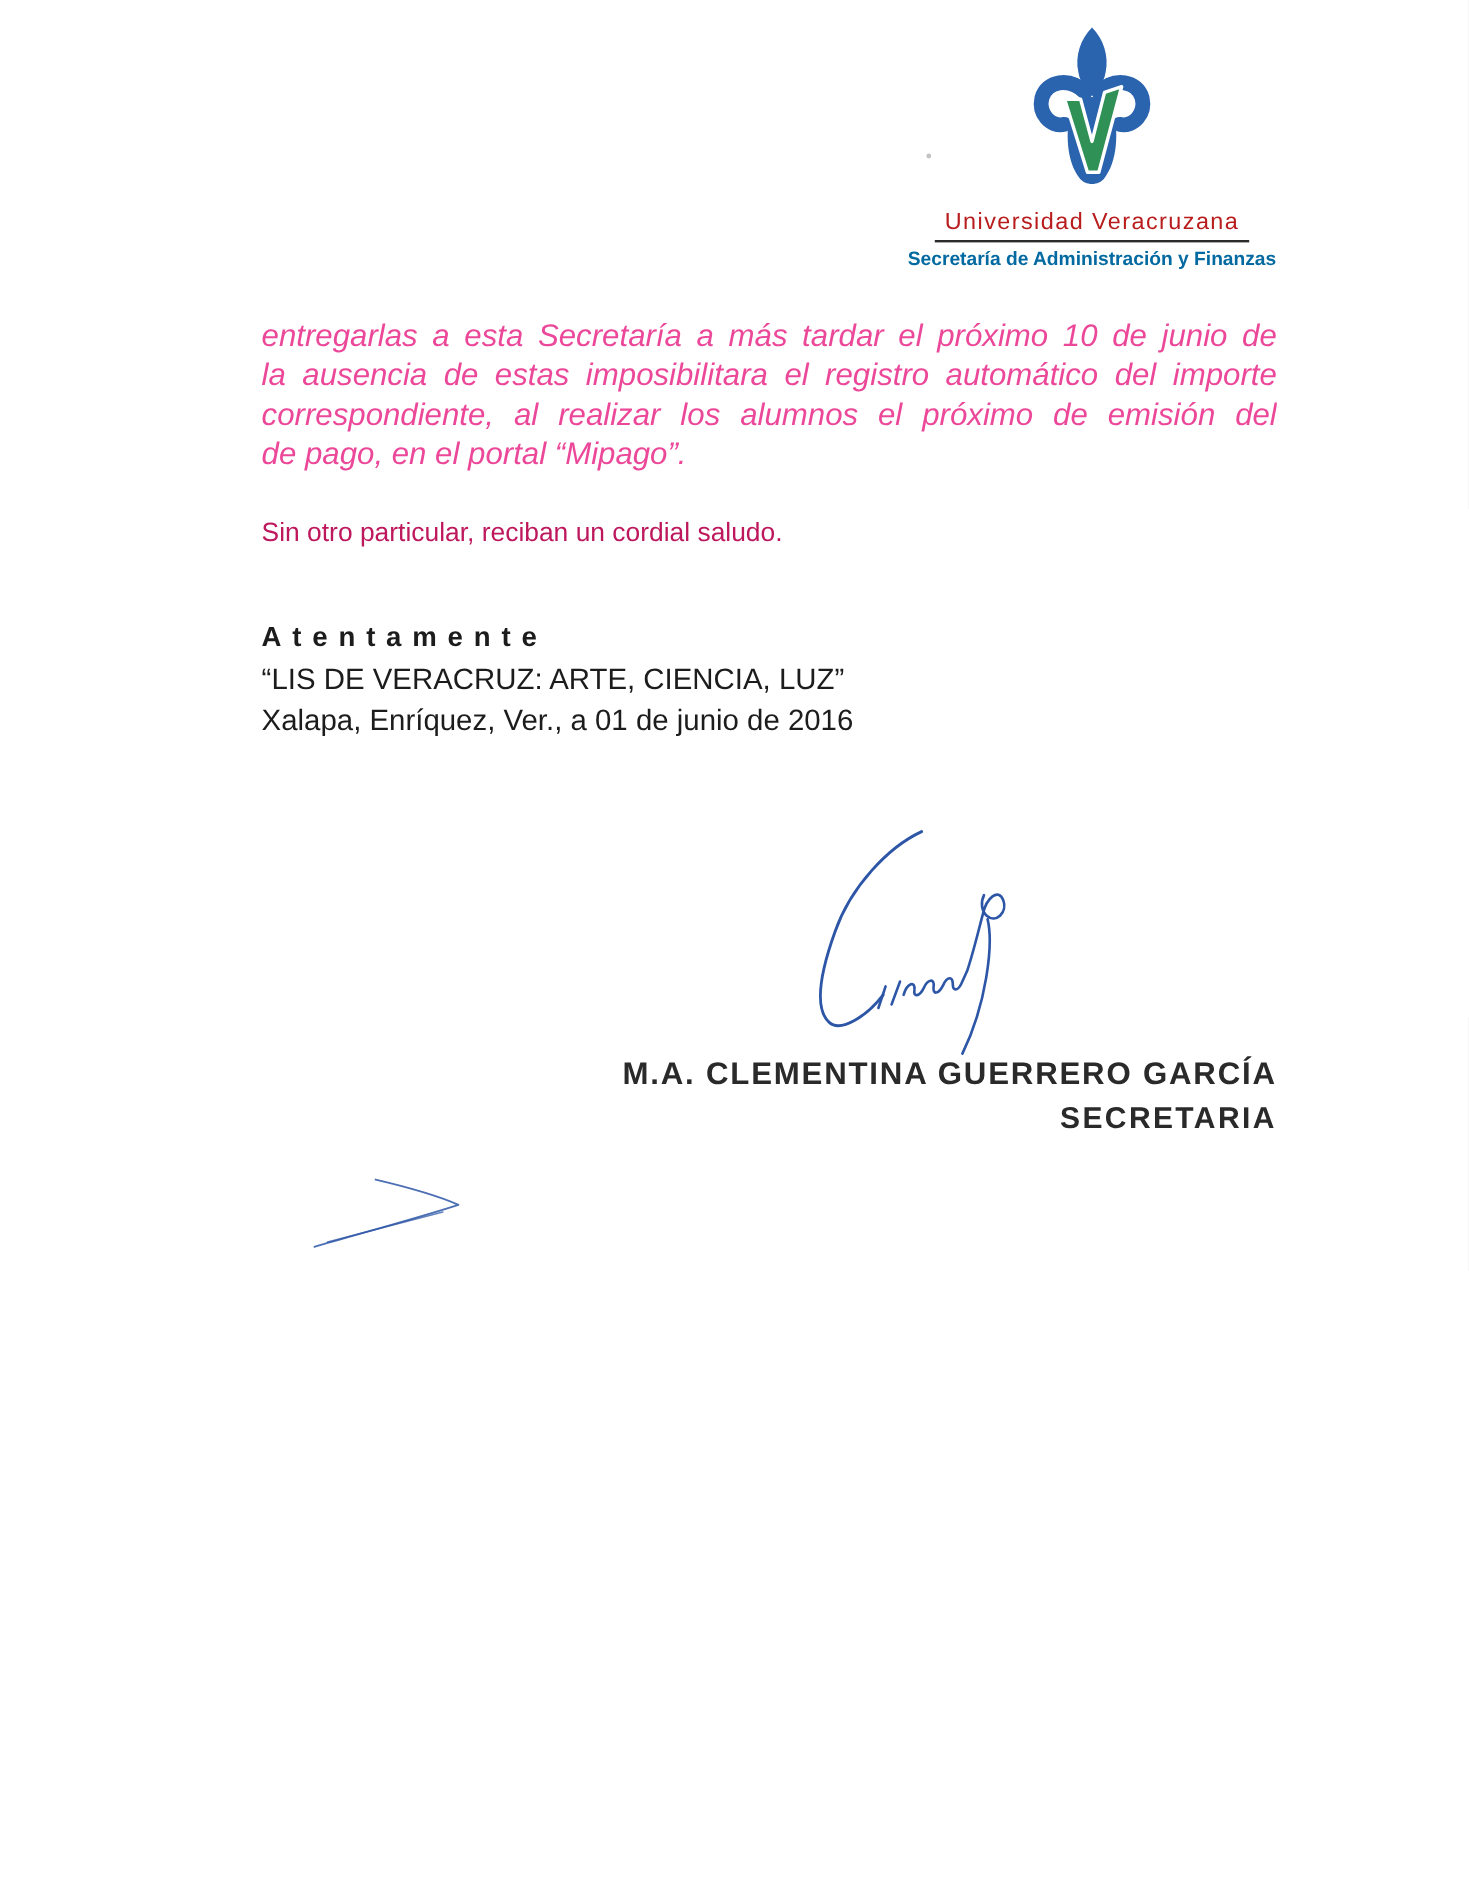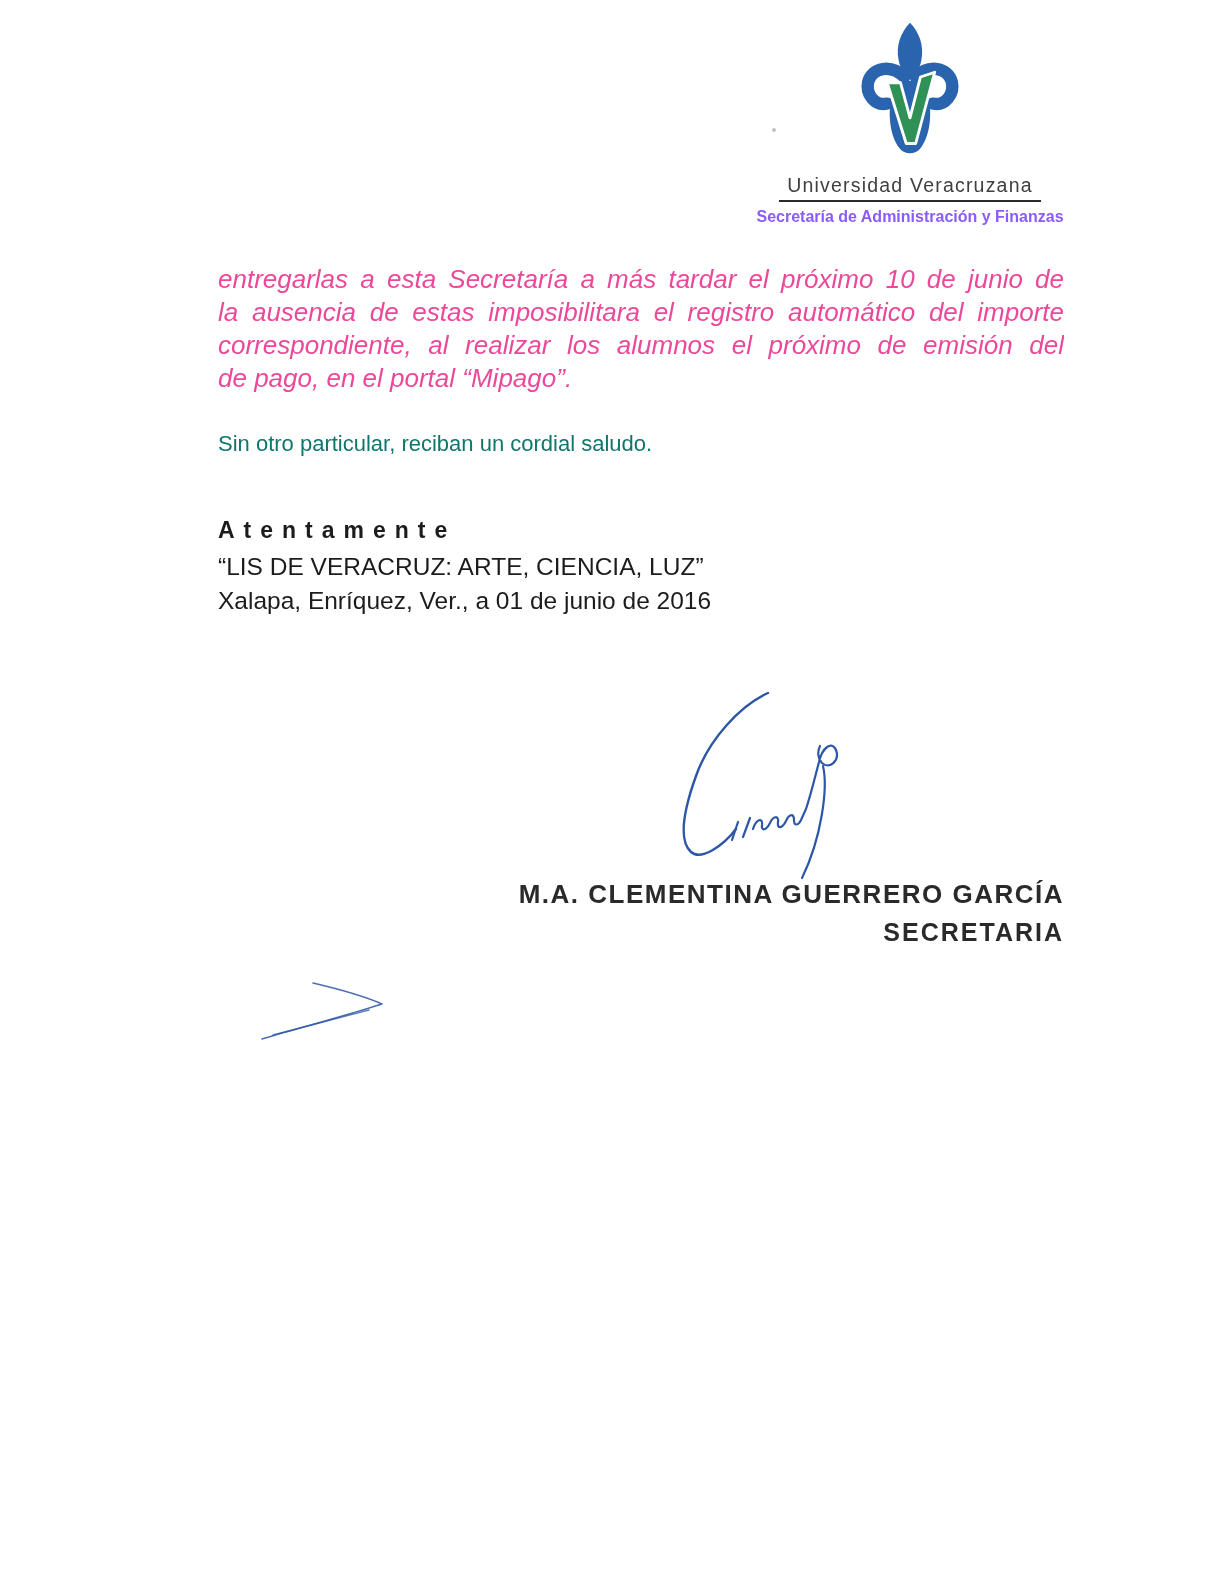--- a/index.html
+++ b/index.html
@@ -17,30 +17,30 @@
     position:absolute;
     left:745px;top:20px;width:330px;
     text-align:center;
   }
   .logo{display:block;margin:0 auto;}
   .institution{
     display:inline-block;
     margin-top:2px;
     font-size:19.5px;
     letter-spacing:1.2px;
-    color:#404040;
+    color:#b91c1c;
     border-bottom:2px solid #2a2a2a;
     padding:0 8px 3px 8px;
     white-space:nowrap;
   }
   .department{
     margin-top:6px;
     font-size:16px;
     font-weight:bold;
-    color:#8b5cf6;
+    color:#0369a1;
     white-space:nowrap;
   }
   
   .body-text{
     position:absolute;
     left:218px;top:263px;width:846px;
     font-size:26px;
     line-height:33px;
     color:#ec4899;
     font-style:italic;
@@ -49,21 +49,21 @@
     text-align:justify;
     text-align-last:justify;
     white-space:normal;
     height:33px;
     overflow:hidden;
   }
   .lline{height:33px;}
   .para2{
     position:absolute;
     left:218px;top:427px;width:846px;
-    font-size:22px;line-height:33px;color:#0f766e;
+    font-size:22px;line-height:33px;color:#be185d;
   }
   
   .closing{
     position:absolute;
     left:218px;top:517px;width:846px;
     text-align:left;color:#1c1c1c;
   }
   .salutation{
     font-size:23px;font-weight:bold;
     letter-spacing:9px;

